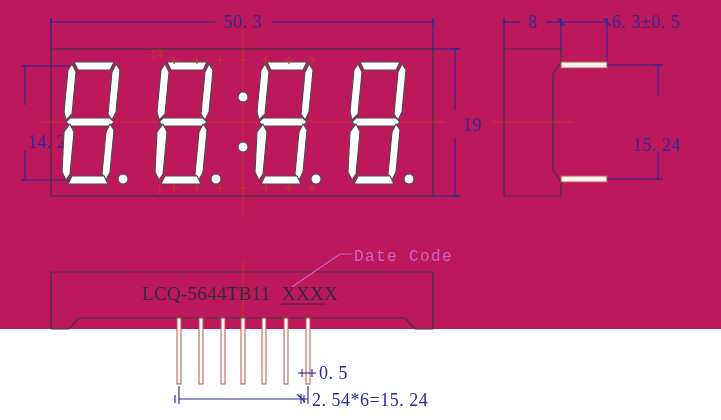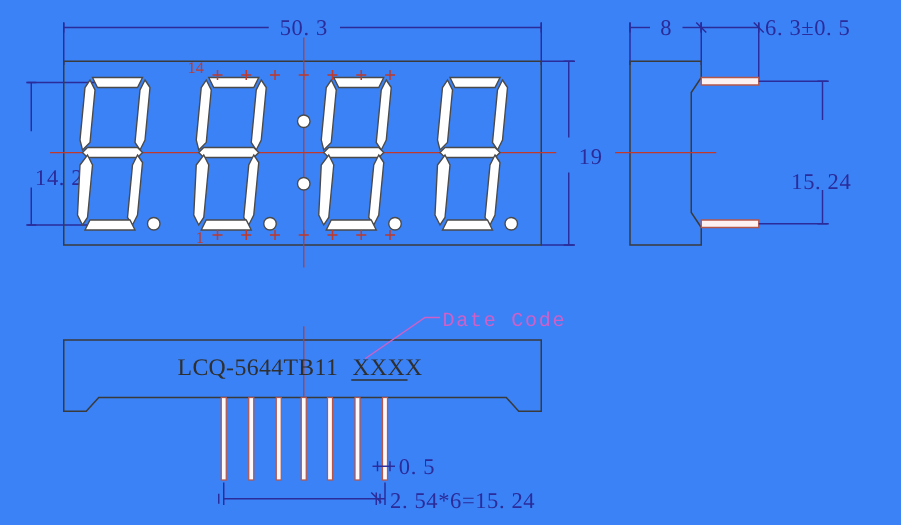--- a/index.html
+++ b/index.html
@@ -9,22 +9,22 @@
   }
   body {
     width: 721px;
     height: 420px;
     overflow: hidden;
     font-family: "Liberation Serif", serif;
   }
   #drawing-root {
     position: relative;
     width: 721px;
-    height: 420px;
-    background: #3b82f6;
+    height: 329px;
+    background: #be185d;
   }
   svg.sheet {
     display: block;
     width: 721px;
     height: 420px;
   }
   .dim-line, .ext-line {
     stroke: #2b2b99;
     stroke-width: 1.15;
     fill: none;

